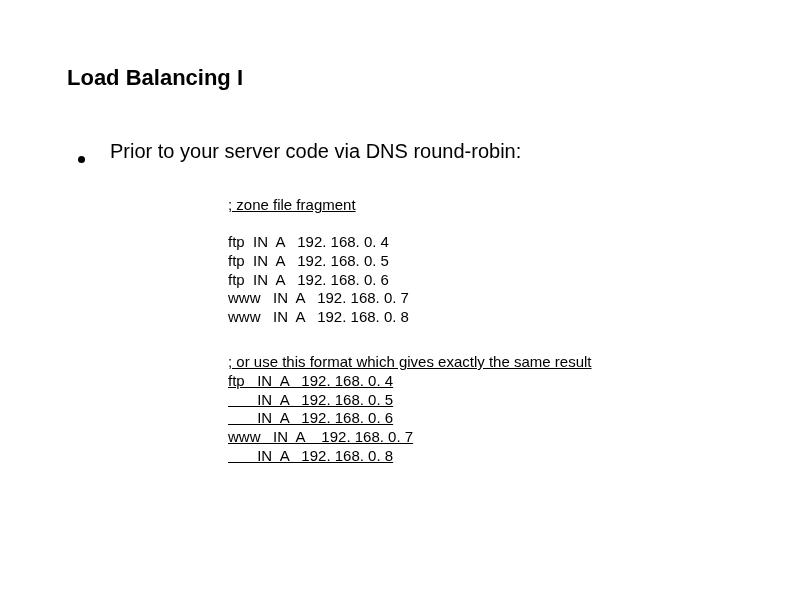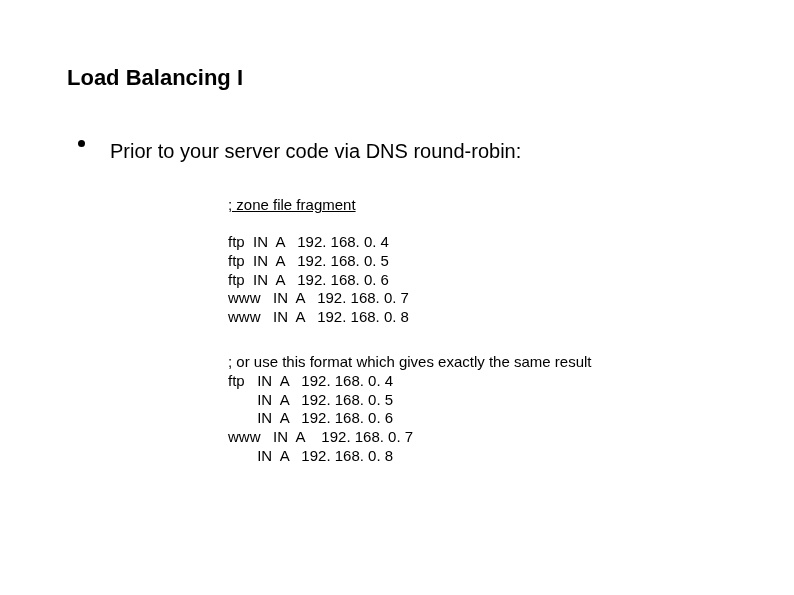--- a/index.html
+++ b/index.html
@@ -16,21 +16,21 @@
     top: 32px;
     left: 34px;
     font-size: 22px;
     font-weight: bold;
   }
   .bullet-row {
     position: absolute;
     top: 96px;
     left: 34px;
     display: flex;
-    align-items: flex-start;
+    align-items: flex-end;
   }
   .bullet-dot {
     width: 7px;
     height: 7px;
     background: #000;
     border-radius: 50%;
     margin-right: 14px;
     flex-shrink: 0;
   }
   .bullet-text {
@@ -39,21 +39,21 @@
   .code-block {
     position: absolute;
     left: 195px;
     font-size: 15px;
     line-height: 1.25;
     white-space: pre;
     font-family: Arial, Helvetica, sans-serif;
   }
   .code-block.first { top: 163px; text-decoration: underline; }
   .code-block.second { top: 200px; }
-  .code-block.third { top: 320px; }
+  .code-block.third { top: 320px; text-decoration: underline; }
 </style>
 </head>
 <body>
 
 <h1 class="slide-title">Load Balancing I</h1>
 
 <div class="bullet-row">
   <span class="bullet-dot"></span>
   <span class="bullet-text">Prior to your server code via DNS round-robin:</span>
 </div>

